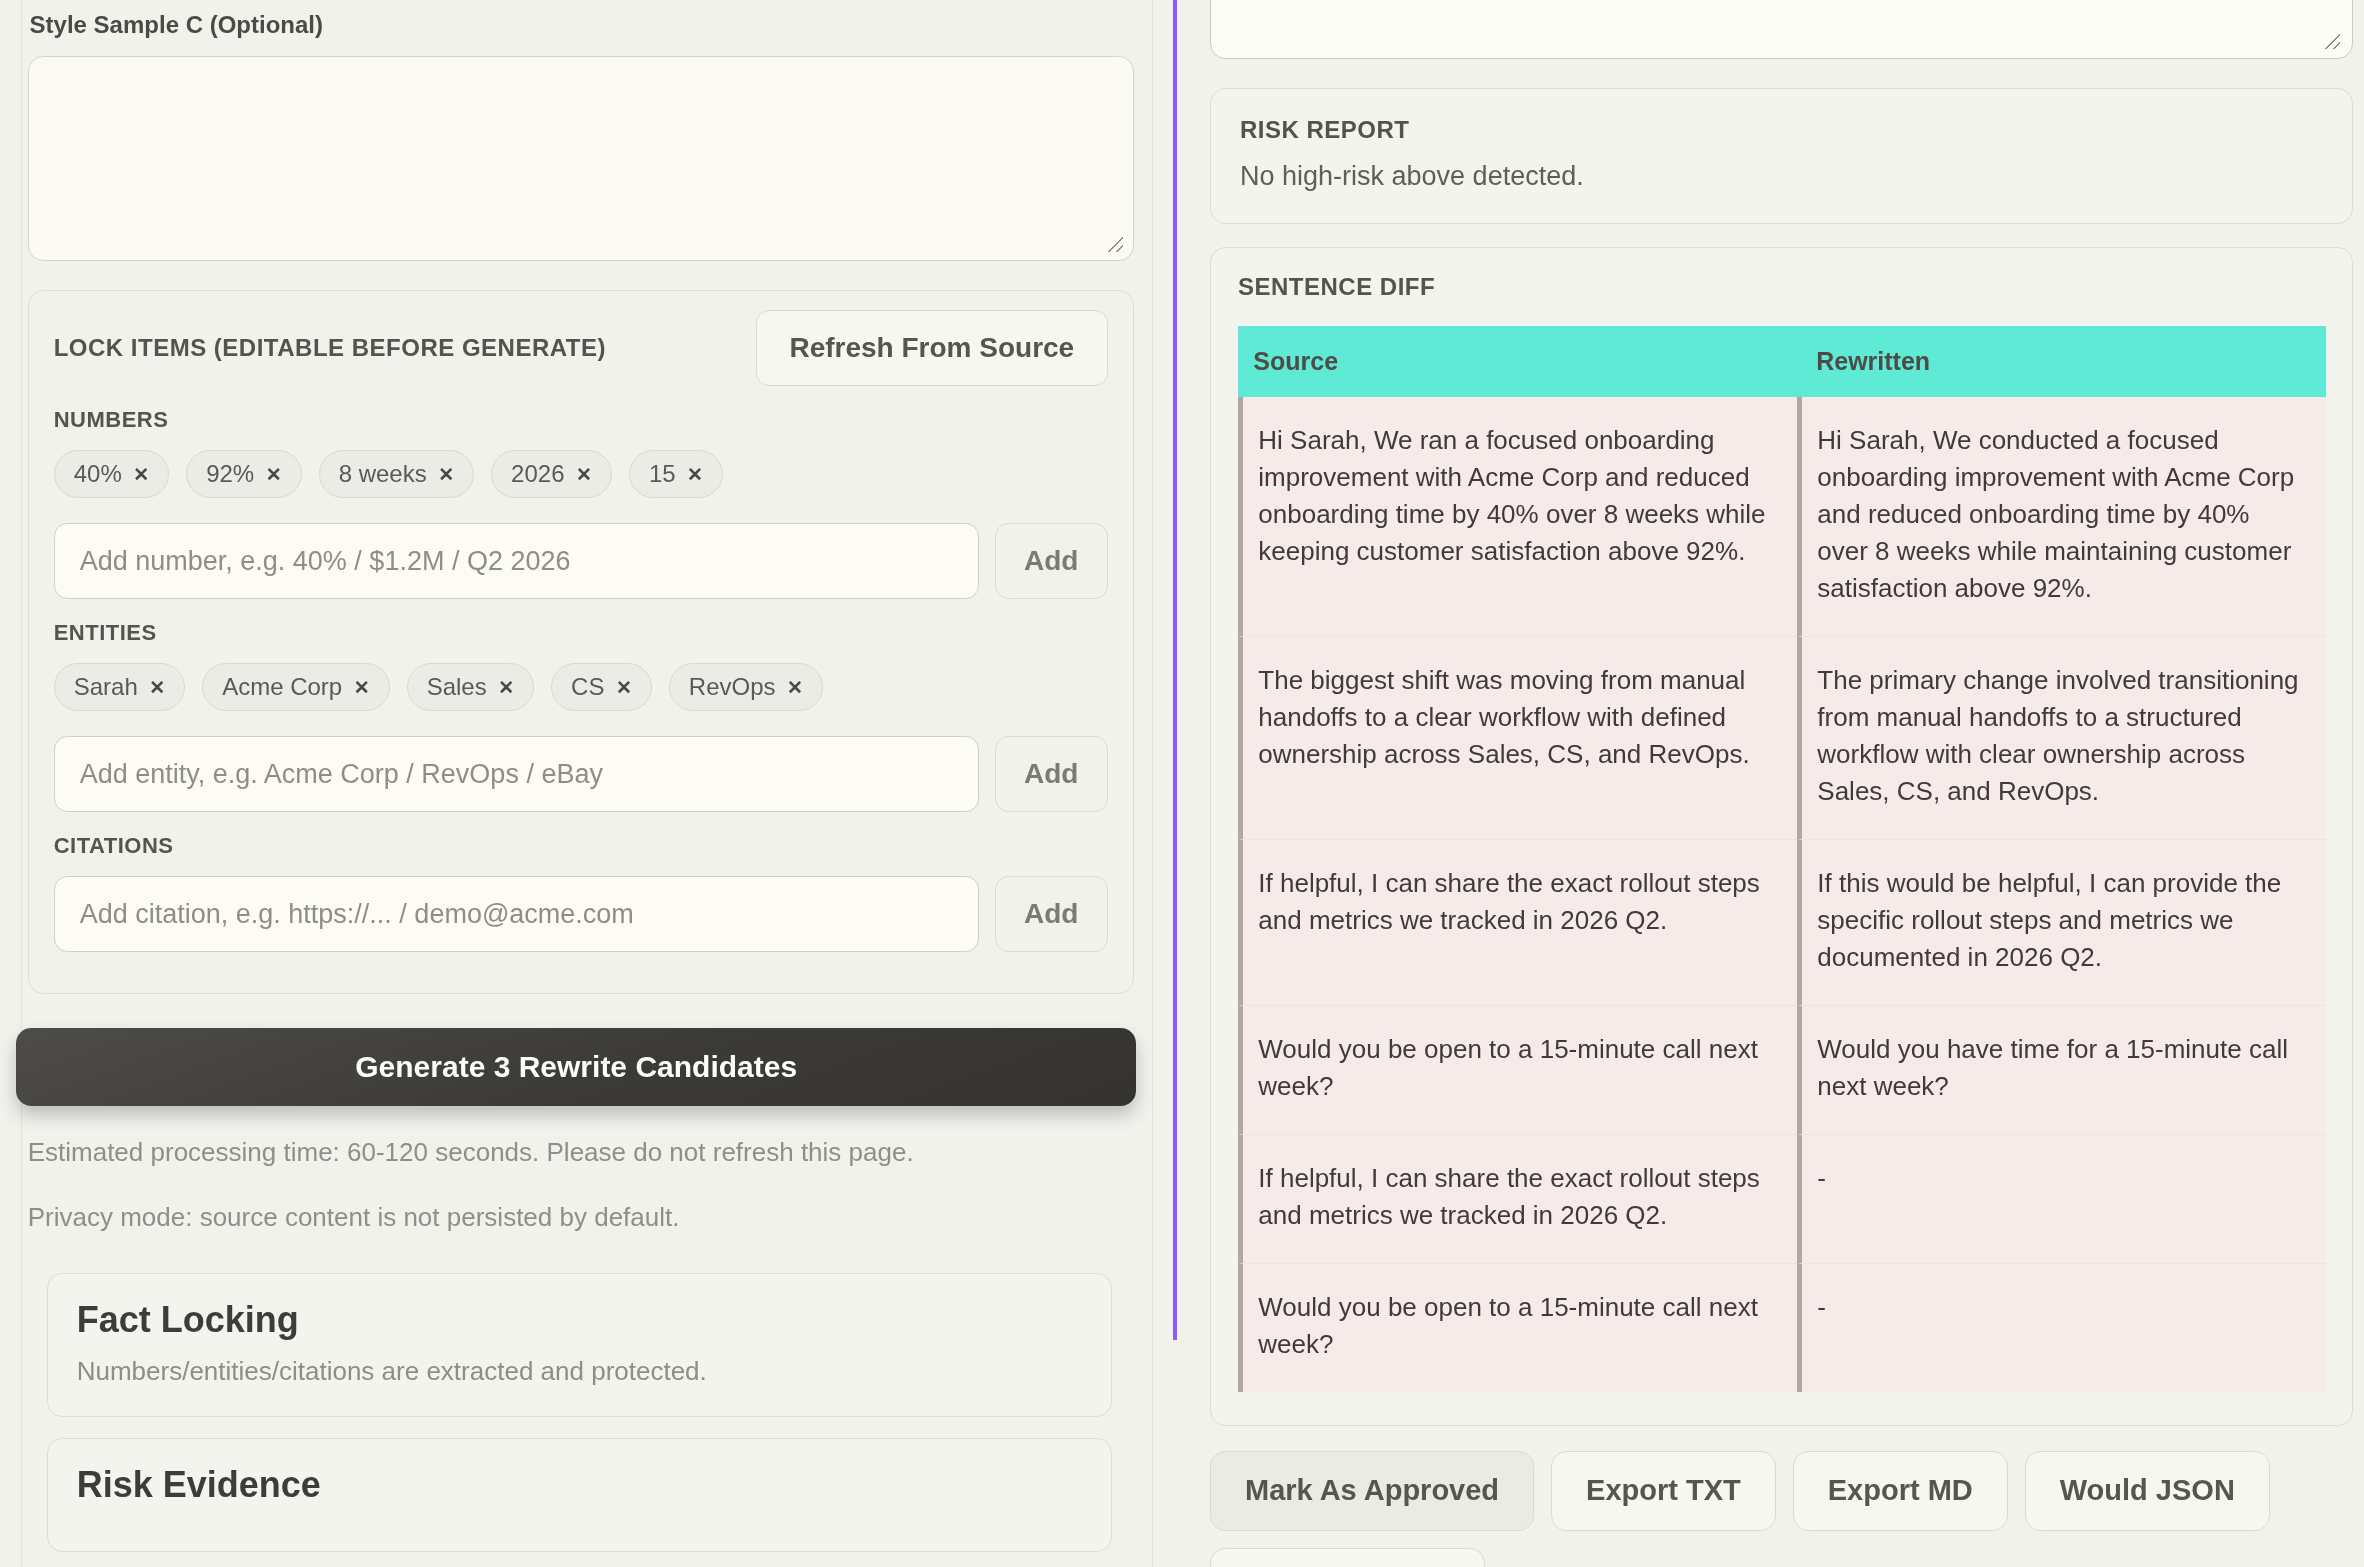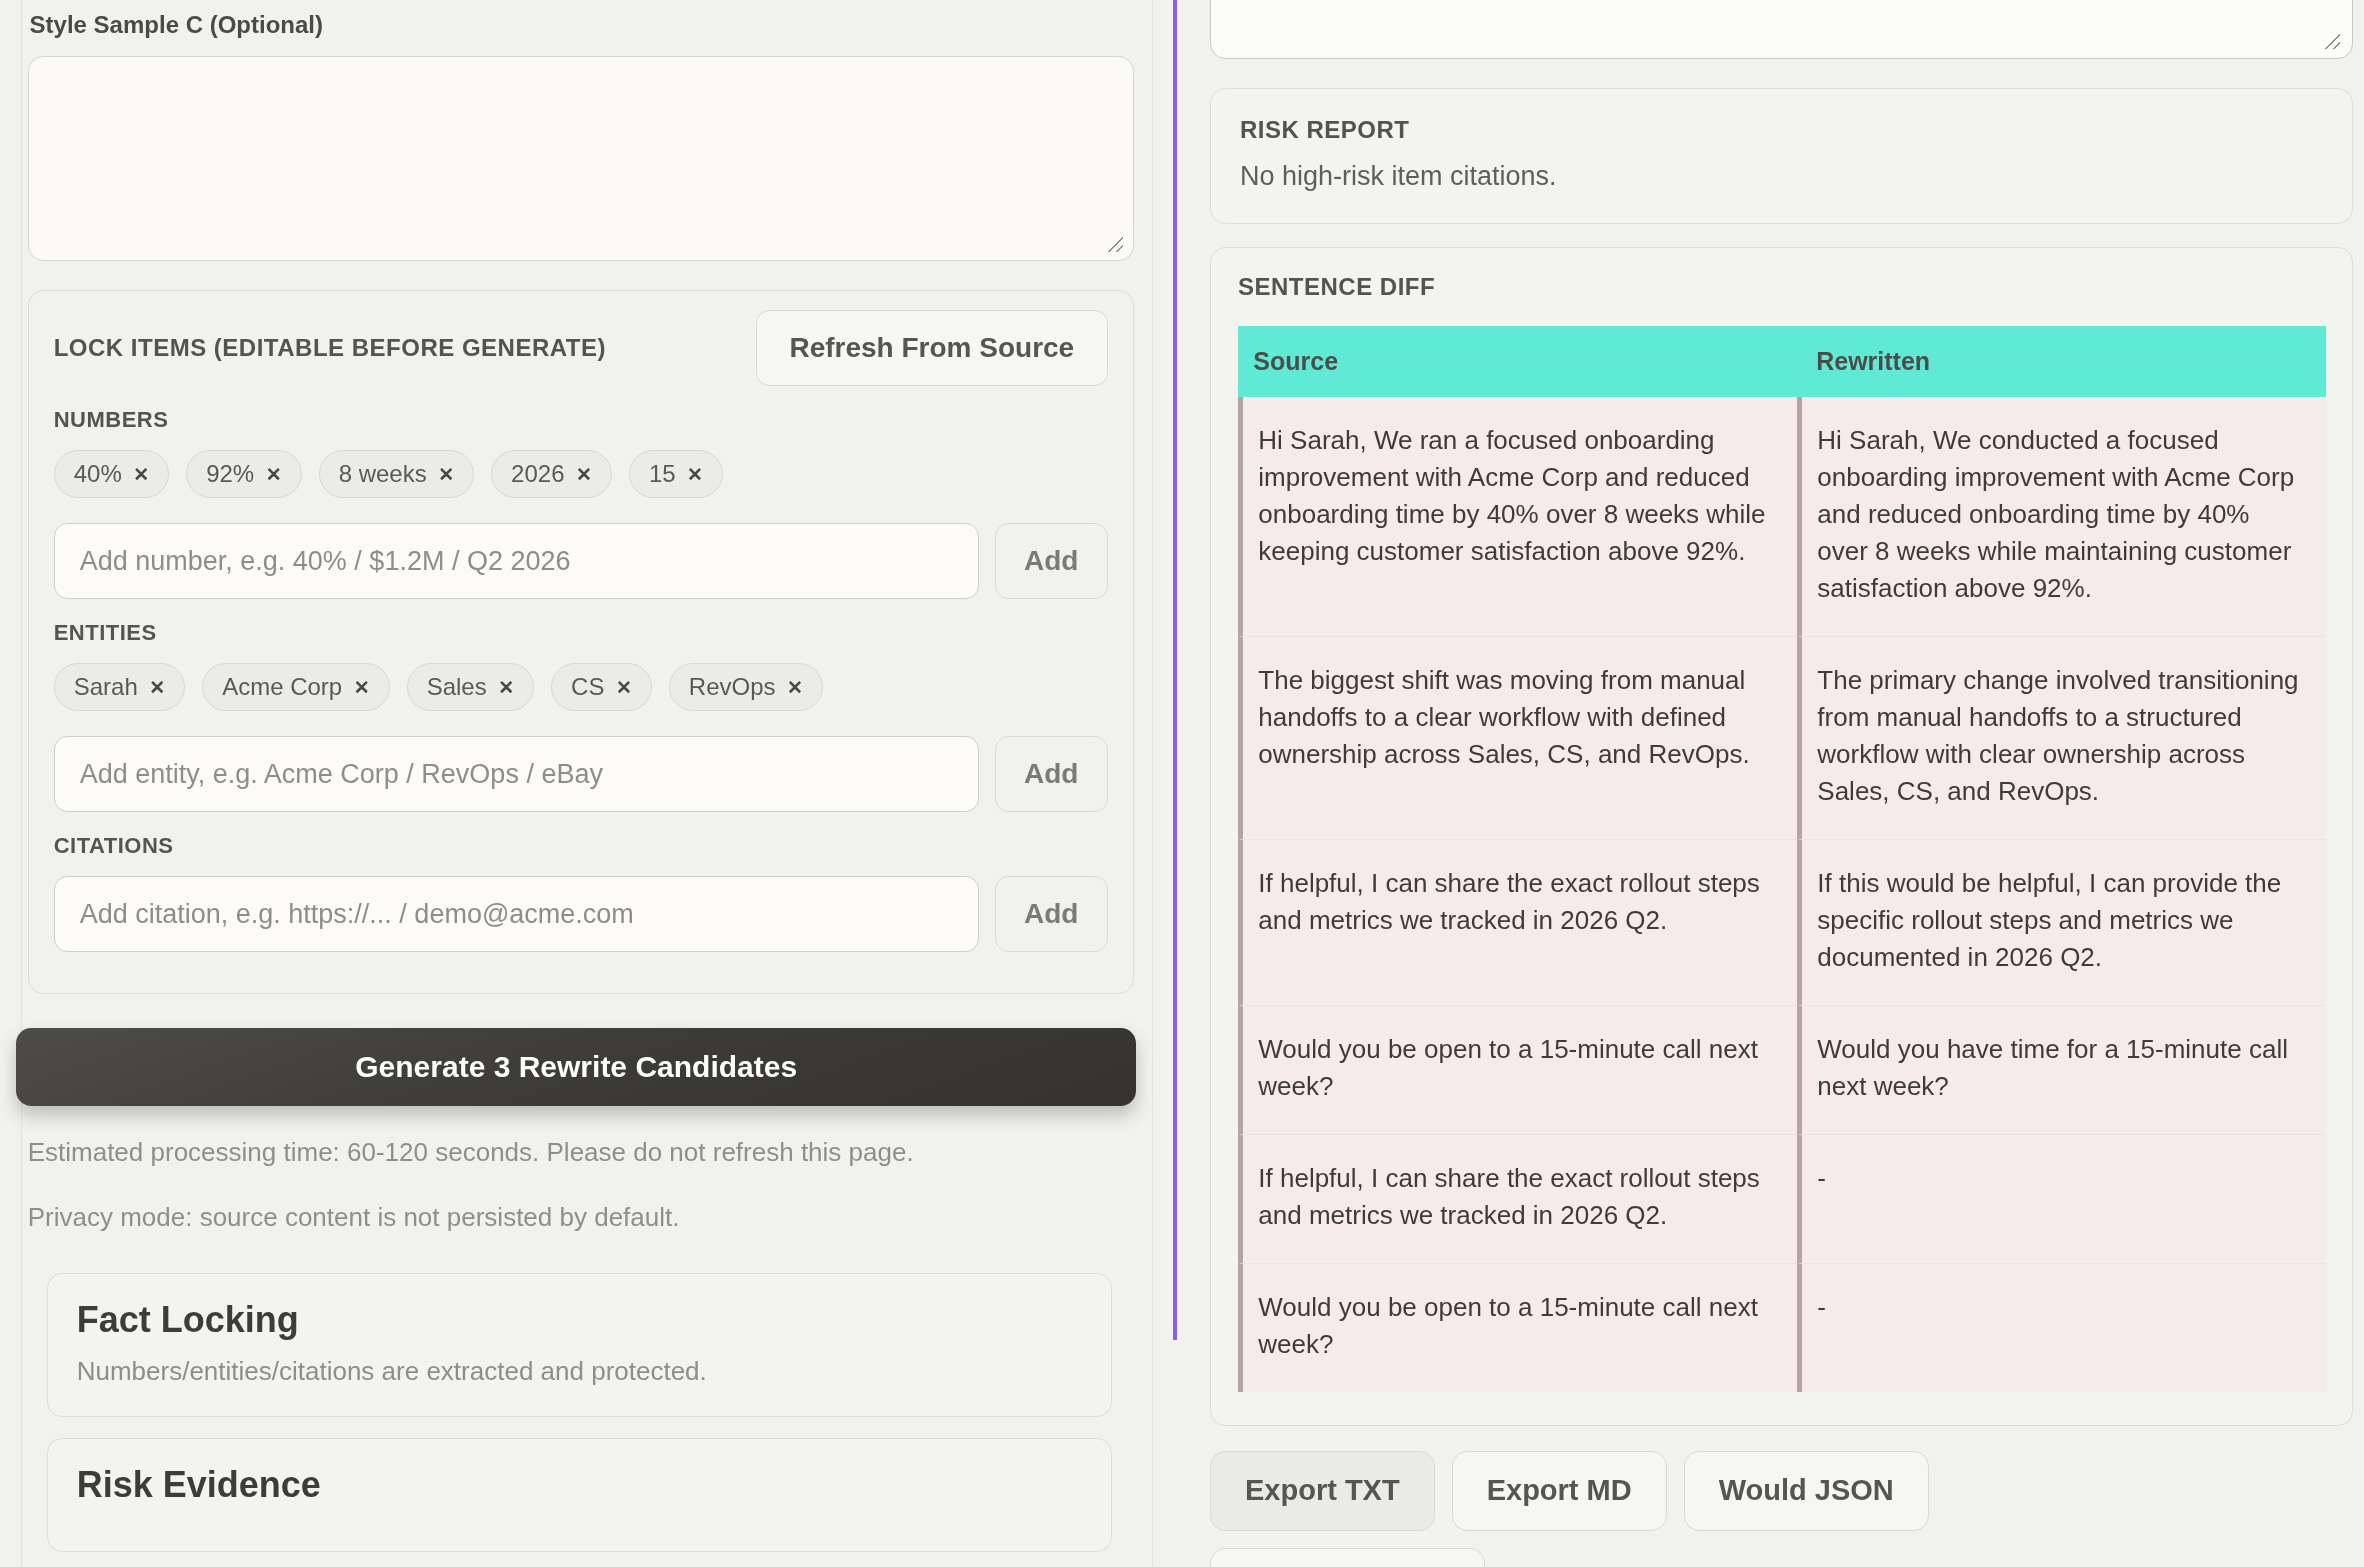--- a/index.html
+++ b/index.html
@@ -231,21 +231,21 @@
 
   <div class="right-panel">
 
     <span class="resize-wrap">
       <textarea class="output-area" style=""></textarea>
       <span class="resize-handle"></span>
     </span>
 
     <div class="card risk-card">
       <div class="card-title">RISK REPORT</div>
-      <div class="risk-body">No high-risk item citations.</div>
+      <div class="risk-body">No high-risk above detected.</div>
     </div>
 
     <div class="card diff-card">
       <div class="card-title">SENTENCE DIFF</div>
       <div class="diff-table">
         <div class="diff-head">
           <div class="diff-hcell col-source">Source</div>
           <div class="diff-hcell col-rewritten">Rewritten</div>
         </div>
 
@@ -277,20 +277,21 @@
           <div class="diff-row">
             <div class="diff-cell col-source">Would you be open to a 15-minute call next week?</div>
             <div class="diff-cell col-rewritten">-</div>
           </div>
 
       </div>
     </div>
 
     <div class="actions primary-actions">
 
+        <button class="btn action-btn">Mark As Approved</button>
 
         <button class="btn action-btn">Export TXT</button>
 
         <button class="btn action-btn">Export MD</button>
 
         <button class="btn action-btn">Would JSON</button>
 
     </div>
     <div class="actions feedback-row">
       <button class="btn action-btn">Give Feedback</button>

